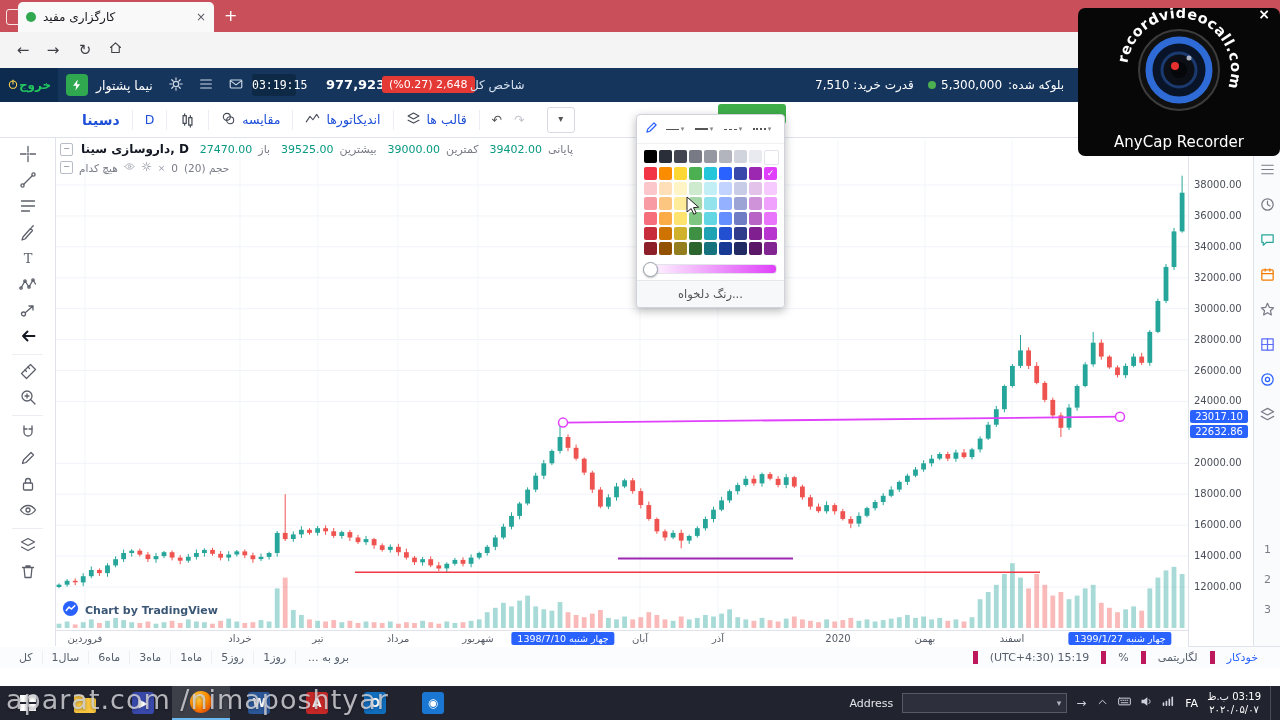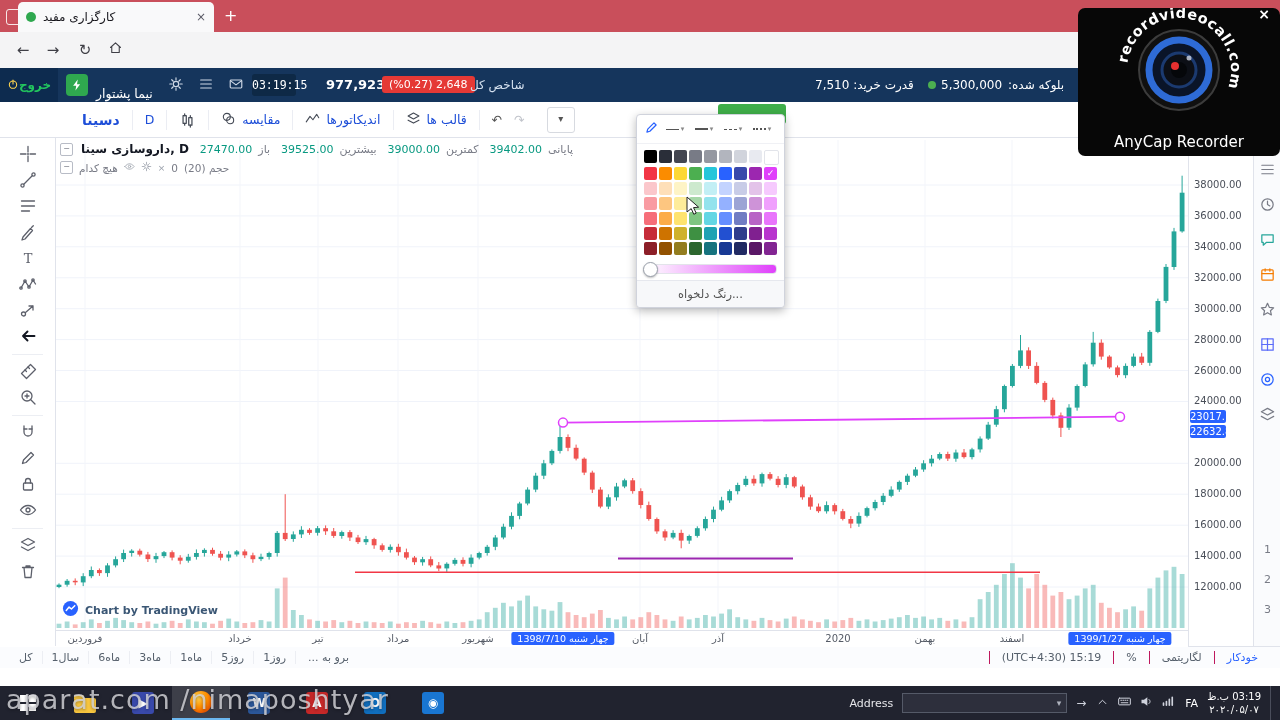--- a/index.html
+++ b/index.html
@@ -20,21 +20,21 @@
   .addr{left:136px;top:37px;width:612px;height:26px;background:#fff;border:1px solid #ccc;border-radius:4px;display:flex;align-items:center;padding:0 8px;box-sizing:border-box;gap:6px;}
   .url{font-size:12px;color:#15141a;flex:1;white-space:nowrap;overflow:hidden;}
   .pill{background:#ededf0;border-radius:9px;font-size:10.5px;color:#333;padding:2px 8px;}
   .nav-ico{top:40px;font-size:14px;color:#4a4a52;}
   .search{left:846px;top:37px;width:238px;height:26px;background:#fff;border:1px solid #ccc;border-radius:4px;display:flex;align-items:center;padding:0 8px;box-sizing:border-box;gap:6px;}
   .search span{font-size:12px;color:#9a9aa2;}
   
   .hdr{left:0;top:68px;width:1280px;height:34px;background:#15355c;color:#fff;}
   .exit{left:0;top:0;width:58px;height:34px;background:#0d2b4f;display:flex;align-items:center;justify-content:center;font-size:12px;font-weight:bold;color:#22c55e;}
   .hgreen{left:66px;top:6px;width:22px;height:22px;background:#2fa84f;border-radius:4px;display:flex;align-items:center;justify-content:center;}
-  .huser{left:96px;top:18px;font-size:12.5px;}
+  .huser{left:96px;top:10px;font-size:12.5px;}
   .hico{top:8px;width:20px;height:20px;}
   .htime{left:252px;top:6px;width:44px;height:22px;background:#0e2946;border-radius:3px;text-align:center;line-height:22px;font-size:11.5px;font-family:"DejaVu Sans Mono",monospace;}
   .hindex{left:326px;top:9px;font-size:13px;font-weight:bold;}
   .hchg{left:382px;top:8px;background:#e53935;border-radius:3px;padding:2px 7px;font-size:11px;}
   .hlabel{left:470px;top:10px;font-size:12px;color:#d6e2f0;}
   .hr1{left:815px;top:10px;font-size:12px;}
   .hr2{left:928px;top:10px;font-size:12px;display:flex;align-items:center;gap:5px;}
   .hr3{left:1008px;top:10px;font-size:12px;}
   .gdot{width:8px;height:8px;border-radius:50%;background:#4caf50;display:inline-block;}
   
@@ -54,30 +54,30 @@
   .legend{left:60px;top:142px;z-index:10;display:flex;align-items:center;gap:8px;font-size:11px;}
   .legend2{left:60px;top:161px;z-index:10;display:flex;align-items:center;gap:6px;font-size:10.5px;}
   .lg-box{width:11px;height:11px;border:1px solid #b8bcc6;border-radius:2px;color:#787b86;font-size:8px;line-height:10px;text-align:center;}
   .lg-sym{font-weight:bold;color:#131722;font-size:12px;}
   .k{color:#787b86;margin-left:6px;}
   .v{color:#089981;margin-left:3px;}
   .lgv{color:#787b86;}
   .tvattr{left:62px;top:600px;z-index:10;display:flex;align-items:center;gap:6px;font-size:11px;color:#3b5775;font-weight:bold;}
   .price-axis{left:1188px;top:138px;width:65px;height:508px;background:#fff;border-left:1px solid #e0e3eb;z-index:4;}
   .price-label{position:absolute;left:5px;font-size:10px;color:#4a4f59;}
-  .pbadge{position:absolute;left:1px;width:36px;background:#2962ff;color:#fff;font-size:10px;border-radius:2px;text-align:center;padding:1px 0;}
+  .pbadge{position:absolute;left:1px;width:58px;background:#2962ff;color:#fff;font-size:10px;border-radius:2px;text-align:center;padding:1px 0;}
   .x-axis{left:0;top:630px;width:1188px;height:16px;background:#fff;border-top:1px solid #e0e3eb;z-index:4;}
   .x-label{position:absolute;top:2px;transform:translateX(-50%);font-size:10px;color:#555b66;white-space:nowrap;}
   .x-badge{position:absolute;top:1px;transform:translateX(-50%);font-size:9.5px;color:#fff;background:#2962ff;border-radius:2px;padding:1px 6px;white-space:nowrap;}
   
   .btb{left:0;top:646px;width:1280px;height:22px;background:#fbfcfe;border-top:1px solid #e0e3eb;display:flex;align-items:center;font-size:11px;color:#56606c;padding:0 10px;box-sizing:border-box;}
   .range{padding:0 9px;border-right:1px solid #eceef3;}
   .goto{padding:0 12px;}
   .btb-r{margin-left:auto;display:flex;align-items:center;gap:0;}
-  .btb-r span{padding:0 12px;border-left:1px solid #be185d;}
+  .btb-r span{padding:0 12px;border-left:5px solid #be185d;}
   .auto{color:#2962ff;}
   
   .rstrip{left:1253px;top:102px;width:27px;height:544px;background:#fafbfd;border-left:1px solid #e0e3eb;z-index:4;}
   .rs-ico{position:absolute;left:4px;width:19px;height:19px;display:flex;align-items:center;justify-content:center;}
   .rs-num{position:absolute;left:0;width:100%;text-align:center;color:#787b86;font-size:11px;}
   
   .popup{left:636px;top:114px;width:147px;background:#fff;border:1px solid #d0d3dc;border-radius:4px;box-shadow:0 3px 10px rgba(0,0,0,.28);z-index:50;}
   .pop-head{height:28px;display:flex;align-items:center;padding:0 7px;gap:3px;border-bottom:1px solid #f0f1f5;}
   .style-btn{width:26px;height:18px;display:flex;align-items:center;justify-content:center;gap:2px;}
   .dash{width:13px;display:inline-block;}

